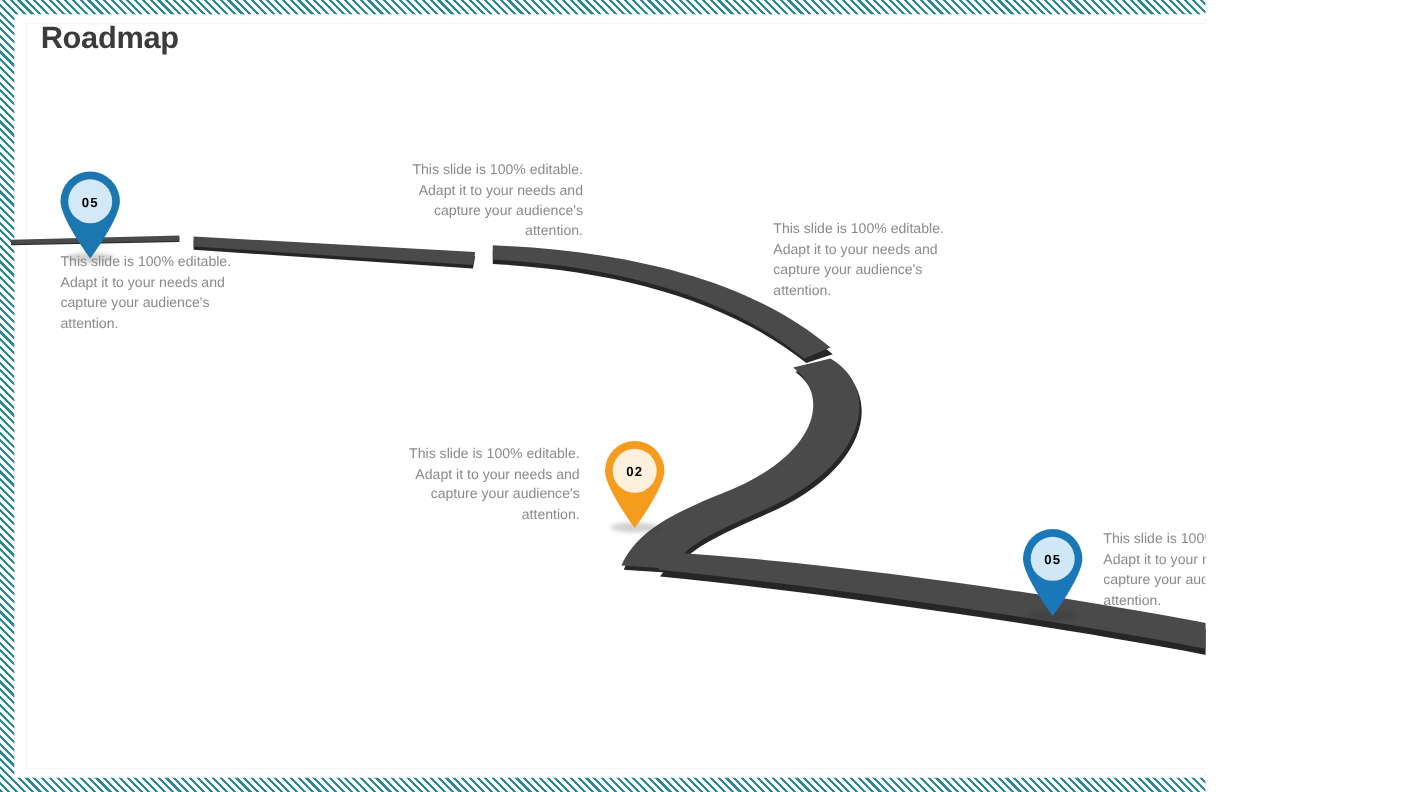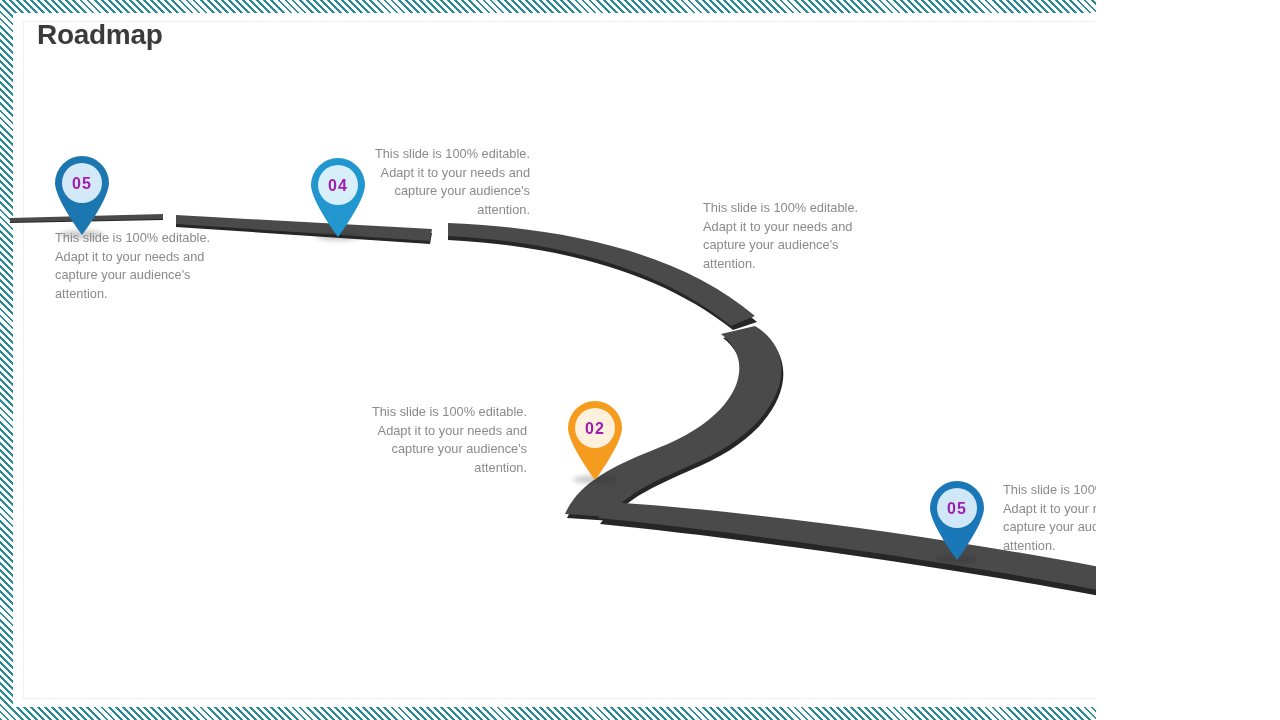--- a/index.html
+++ b/index.html
@@ -105,23 +105,23 @@
   }
   .pin-num {
     position: absolute;
     left: 0;
     top: 0;
     width: 60px;
     height: 60px;
     display: flex;
     align-items: center;
     justify-content: center;
-    font-size: 16px;
+    font-size: 12px;
     font-weight: bold;
-    color: #a21caf;
+    color: #000000;
     letter-spacing: 1px;
   }
 
   
   .desc {
     position: absolute;
     font-size: 12.8px;
     line-height: 18.5px;
     color: #8a8a8a;
     width: 165px;
@@ -206,33 +206,25 @@
     <div class="pin" style="left:52px; top:154px;">
       <div class="pin-shadow"></div>
       <svg class="pin-body" viewBox="0 0 60 82">
         <path d="M30 81 C30 81 57 45 57 29 A27 27 0 1 0 3 29 C3 45 30 81 30 81 Z" fill="#1c77b0"></path>
         <circle cx="30" cy="29" r="20" fill="#d3e9f7"></circle>
       </svg>
       <div class="pin-num">05</div>
     </div>
     <div class="desc left-align" style="left:55px; top:229px;">This slide is 100% editable. Adapt it to your needs and capture your audience's attention.</div>
 
-    <div class="pin" style="left:308px; top:156px;">
-      <div class="pin-shadow"></div>
-      <svg class="pin-body" viewBox="0 0 60 82">
-        <path d="M30 81 C30 81 57 45 57 29 A27 27 0 1 0 3 29 C3 45 30 81 30 81 Z" fill="#2196cf"></path>
-        <circle cx="30" cy="29" r="20" fill="#d6effa"></circle>
-      </svg>
-      <div class="pin-num">04</div>
-    </div>
     <div class="desc right-align" style="left:365px; top:145px;">This slide is 100% editable. Adapt it to your needs and capture your audience's attention.</div>
 
     <div class="desc left-align" style="left:703px; top:199px;">This slide is 100% editable. Adapt it to your needs and capture your audience's attention.</div>
 
-    <div class="pin" style="left:565px; top:399px;">
+    <div class="pin" style="left:547px; top:399px;">
       <div class="pin-shadow"></div>
       <svg class="pin-body" viewBox="0 0 60 82">
         <path d="M30 81 C30 81 57 45 57 29 A27 27 0 1 0 3 29 C3 45 30 81 30 81 Z" fill="#f59b1e"></path>
         <circle cx="30" cy="29" r="20" fill="#fdf0dc"></circle>
       </svg>
       <div class="pin-num">02</div>
     </div>
     <div class="desc right-align" style="left:362px; top:403px;">This slide is 100% editable. Adapt it to your needs and capture your audience's attention.</div>
 
     <div class="pin" style="left:927px; top:479px;">

